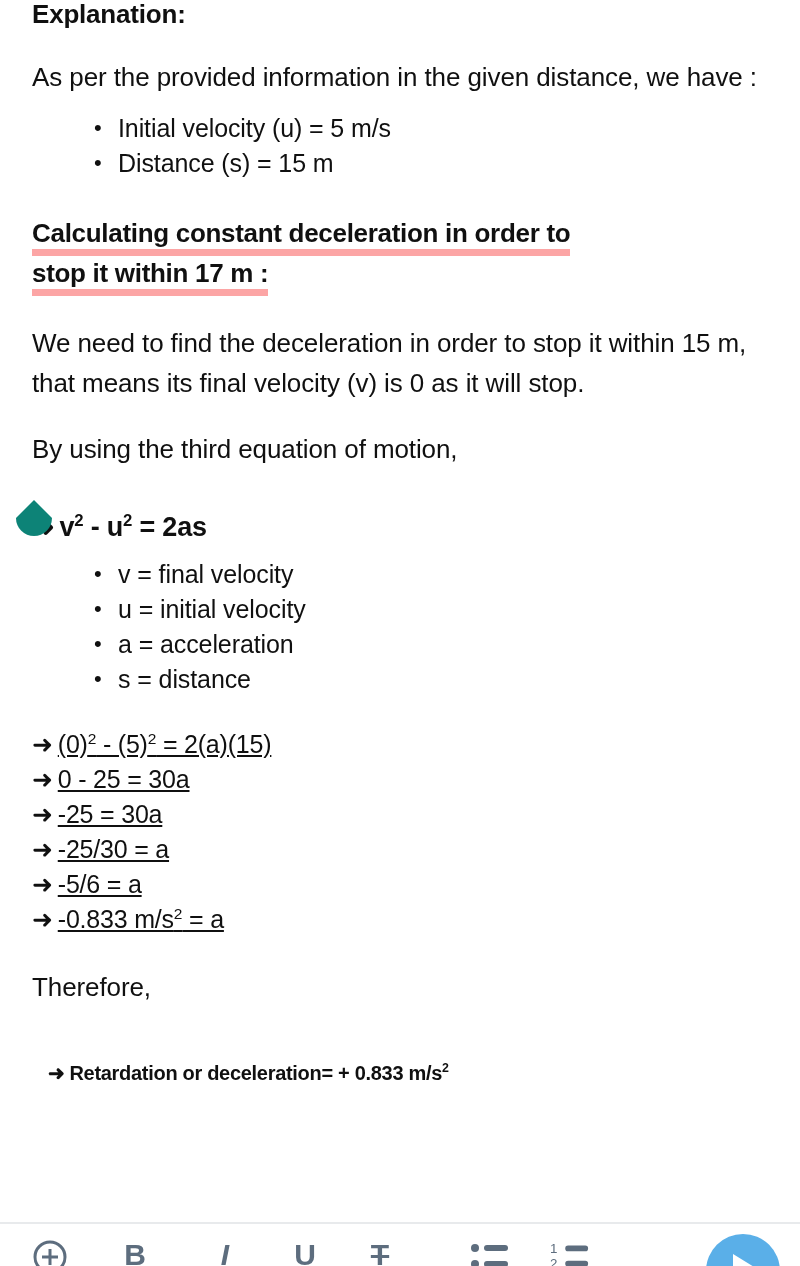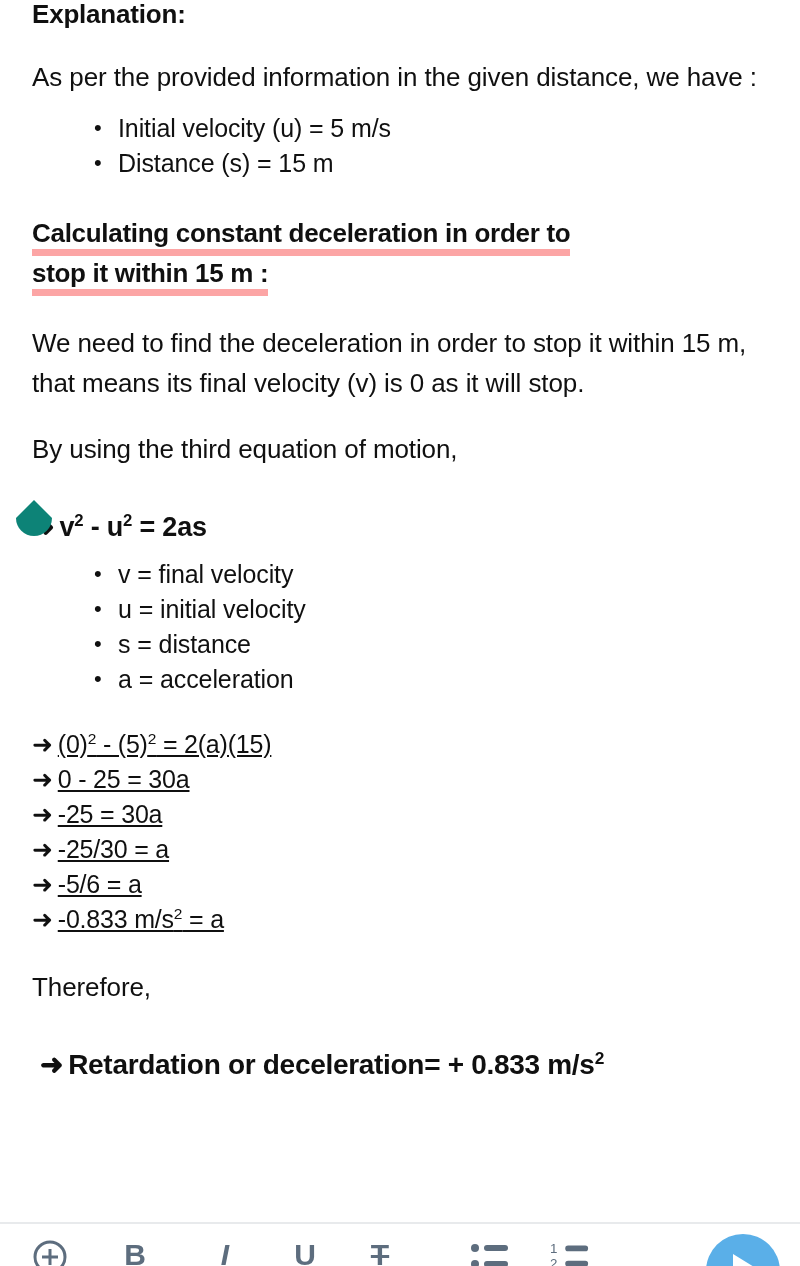--- a/index.html
+++ b/index.html
@@ -90,24 +90,24 @@
     font-size: 25px;
     line-height: 35px;
     letter-spacing: -0.2px;
     white-space: nowrap;
     text-decoration: underline;
   }
   .arrow { display: inline-block; padding-right: 5px; }
   sup { font-size: 0.62em; vertical-align: super; line-height: 0; }
   b { font-weight: normal; }
   .final {
-    font-size: 28px;
+    font-size: 20px;
     font-weight: bold;
     line-height: 32px;
-    margin: 8px;
+    margin: 16px;
     padding-top: 34px;
     letter-spacing: -0.3px;
   }
   
   .sel-handle {
     position: absolute;
     left: 12px;
     top: 500px;
     width: 44px;
     height: 46px;
@@ -182,34 +182,34 @@
 
     <p class="para">As per the provided information in the given distance, we have :</p>
 
     <ul class="blist">
       <li>Initial velocity (u) = 5 m/s</li>
       <li>Distance (s) = 15 m</li>
     </ul>
 
     <div class="h-under">
       <span class="ul-line">Calculating constant deceleration in order to</span><br>
-      <span class="ul-line">stop it within 15 m :</span>
+      <span class="ul-line">stop it within 17 m :</span>
     </div>
 
     <p class="para"><span>We need to find the deceleration in order to stop it within 15 m, that means its </span><b>final velocity (v) is 0</b><span> as it will stop.</span></p>
 
     <p class="para tight">By using the third equation of motion,</p>
 
     <div class="eq-main"><span class="arrow">➜</span><span>v</span><sup>2</sup><span> - u</span><sup>2</sup><span> = 2as</span></div>
 
     <ul class="blist">
       <li>v = final velocity</li>
       <li>u = initial velocity</li>
+      <li>a = acceleration</li>
       <li>s = distance</li>
-      <li>a = acceleration</li>
     </ul>
 
     <div class="steps">
       <div class="step"><span class="arrow">➜</span><span>(0)</span><sup>2</sup><span> - (5)</span><sup>2</sup><span> = 2(a)(15)</span></div>
       <div class="step"><span class="arrow">➜</span><span>0 - 25 = 30a</span><sup></sup><span></span><sup></sup><span></span></div>
       <div class="step"><span class="arrow">➜</span><span>-25 = 30a</span><sup></sup><span></span><sup></sup><span></span></div>
       <div class="step"><span class="arrow">➜</span><span>-25/30 = a</span><sup></sup><span></span><sup></sup><span></span></div>
       <div class="step"><span class="arrow">➜</span><span>-5/6 = a</span><sup></sup><span></span><sup></sup><span></span></div>
       <div class="step"><span class="arrow">➜</span><span>-0.833 m/s</span><sup>2</sup><span> = a</span><sup></sup><span></span></div>
     </div>

